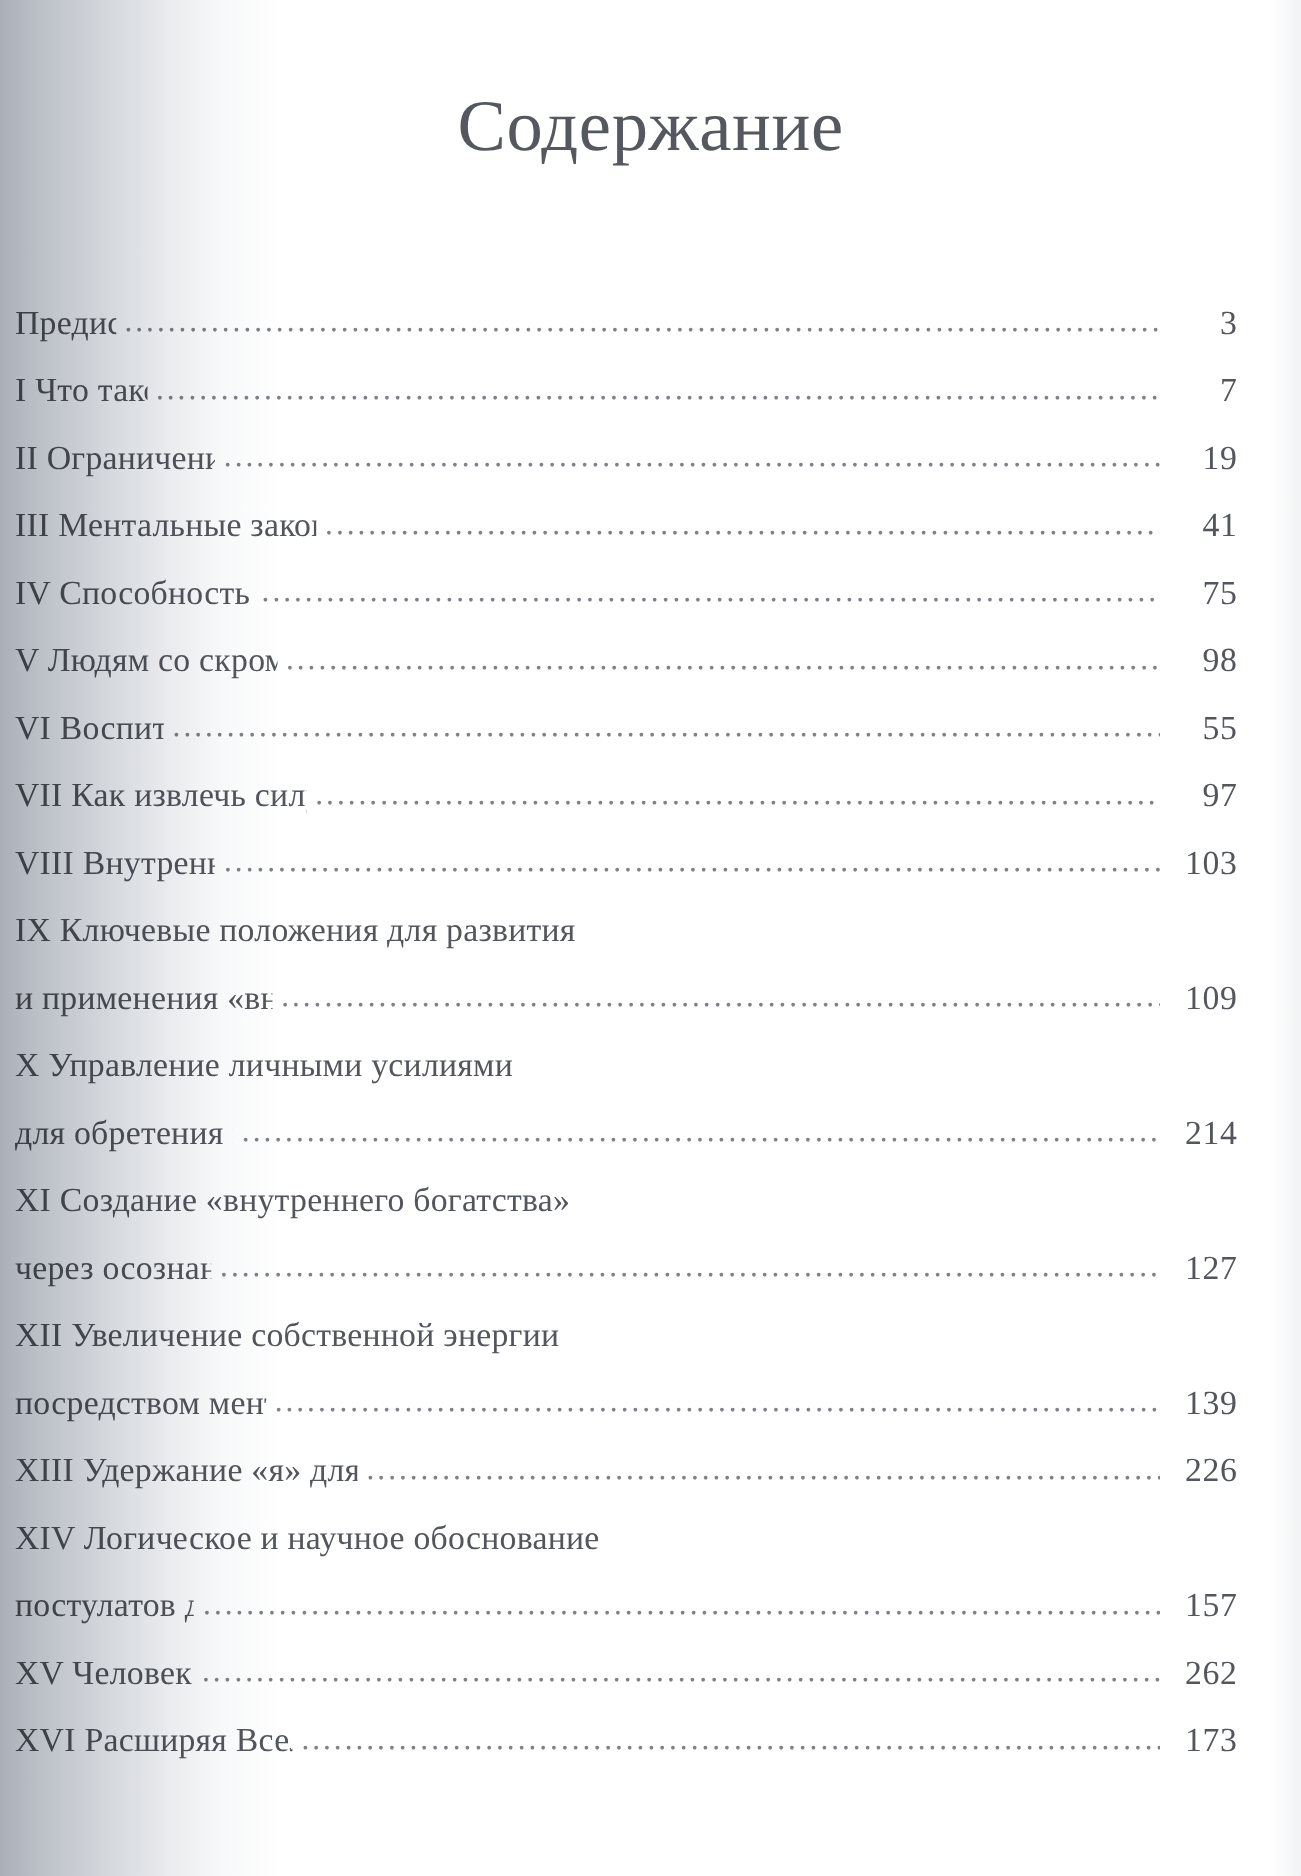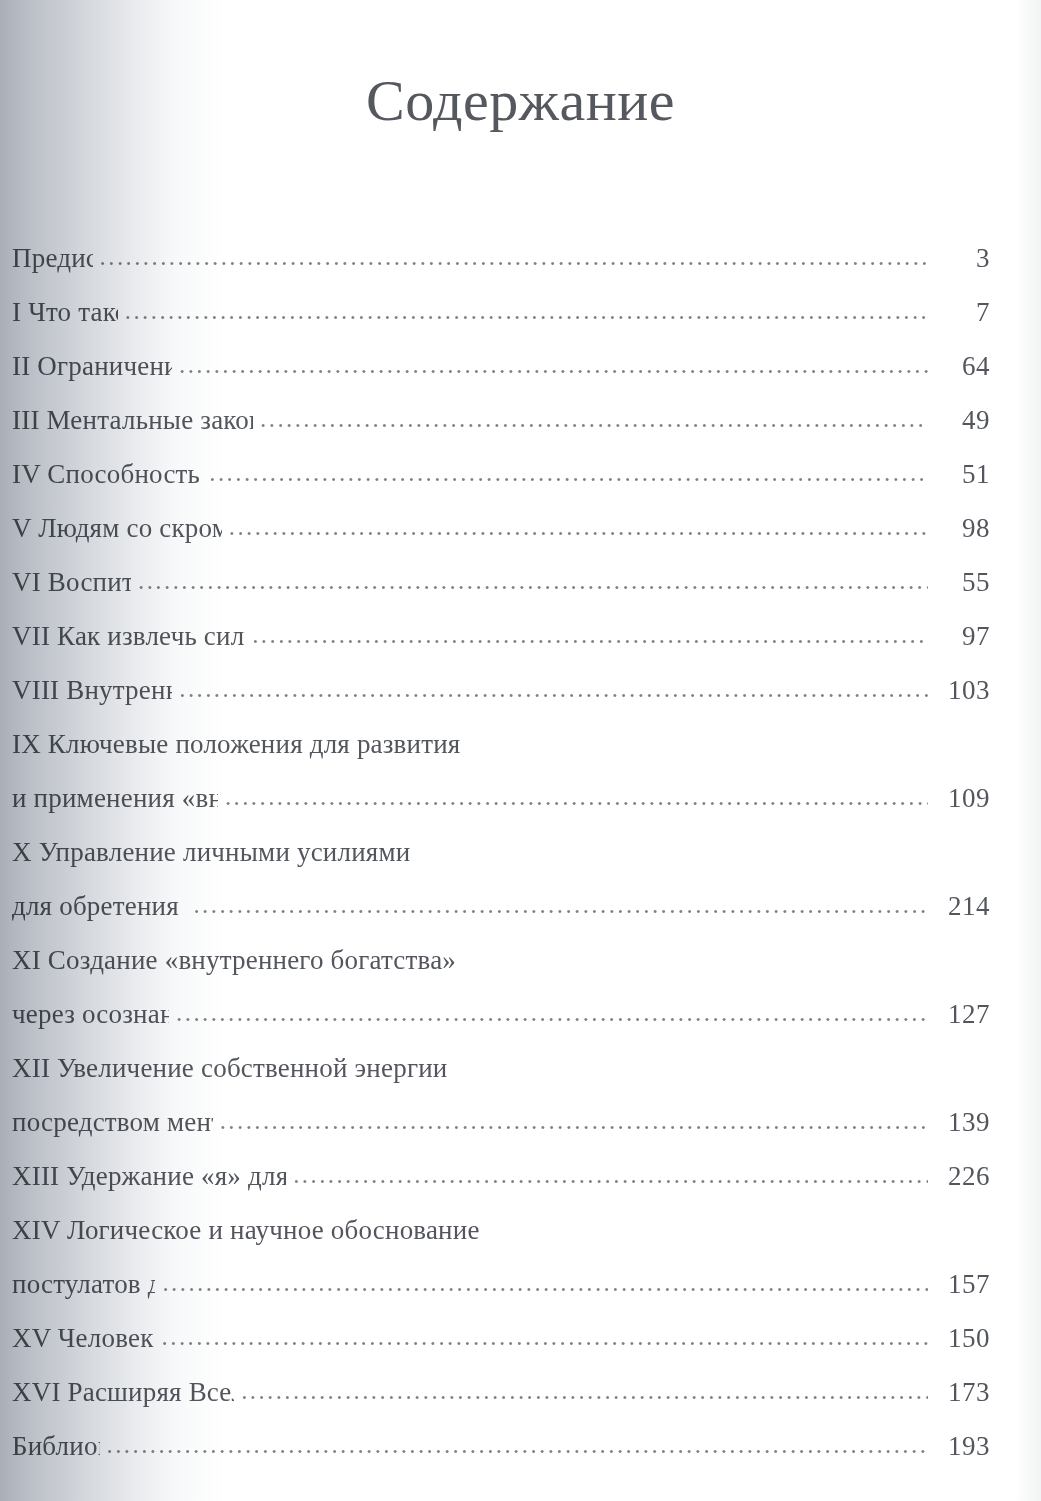--- a/index.html
+++ b/index.html
@@ -140,31 +140,31 @@
           <span class="entry-page">3</span>
         </div>
         <div class="toc-entry">
           <span class="entry-label">I Что такое жизнь</span>
           <span class="leader"></span>
           <span class="entry-page">7</span>
         </div>
         <div class="toc-entry">
           <span class="entry-label">II Ограничения homo sapiens</span>
           <span class="leader"></span>
-          <span class="entry-page">64</span>
+          <span class="entry-page">19</span>
         </div>
         <div class="toc-entry">
           <span class="entry-label">III Ментальные законы «внутреннего богатства»</span>
           <span class="leader"></span>
-          <span class="entry-page">49</span>
+          <span class="entry-page">41</span>
         </div>
         <div class="toc-entry">
           <span class="entry-label">IV Способность понимать значение</span>
           <span class="leader"></span>
-          <span class="entry-page">51</span>
+          <span class="entry-page">75</span>
         </div>
         <div class="toc-entry">
           <span class="entry-label">V Людям со скромными возможностями</span>
           <span class="leader"></span>
           <span class="entry-page">98</span>
         </div>
         <div class="toc-entry">
           <span class="entry-label">VI Воспитание воли</span>
           <span class="leader"></span>
           <span class="entry-page">55</span>
@@ -220,28 +220,23 @@
           <span class="entry-label">XIV  Логическое и научное обоснование</span>
         </div>
         <div class="toc-entry">
           <span class="entry-label">постулатов данной книги</span>
           <span class="leader"></span>
           <span class="entry-page">157</span>
         </div>
         <div class="toc-entry">
           <span class="entry-label">XV Человек и Вселенная</span>
           <span class="leader"></span>
-          <span class="entry-page">150</span>
+          <span class="entry-page">262</span>
         </div>
         <div class="toc-entry">
           <span class="entry-label">XVI  Расширяя Вселенную до 12  измерений</span>
           <span class="leader"></span>
           <span class="entry-page">173</span>
-        </div>
-        <div class="toc-entry">
-          <span class="entry-label">Библиография</span>
-          <span class="leader"></span>
-          <span class="entry-page">193</span>
         </div>
       </div>
 
   </div>
 </div>
 
 </body></html>

